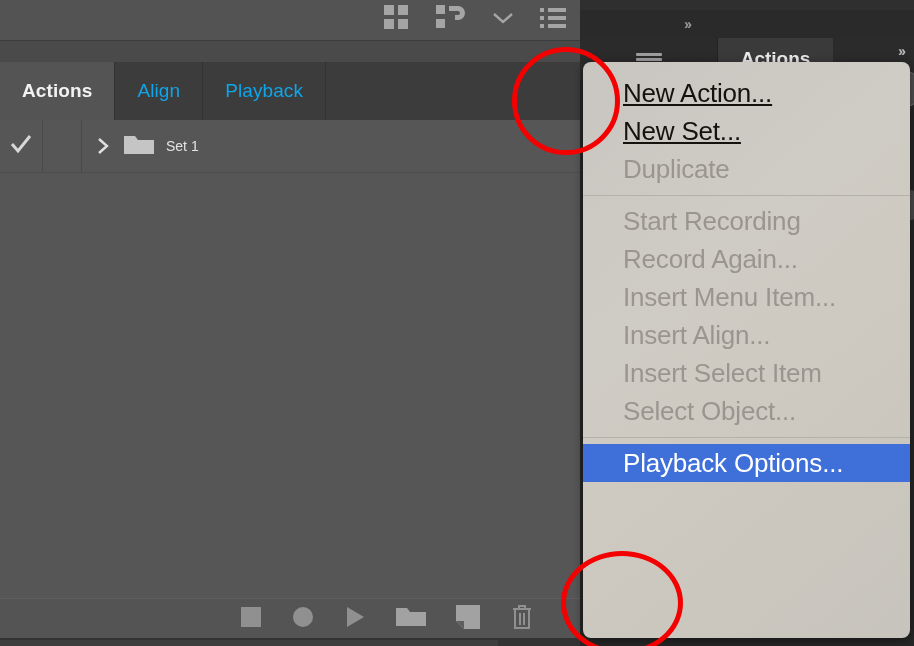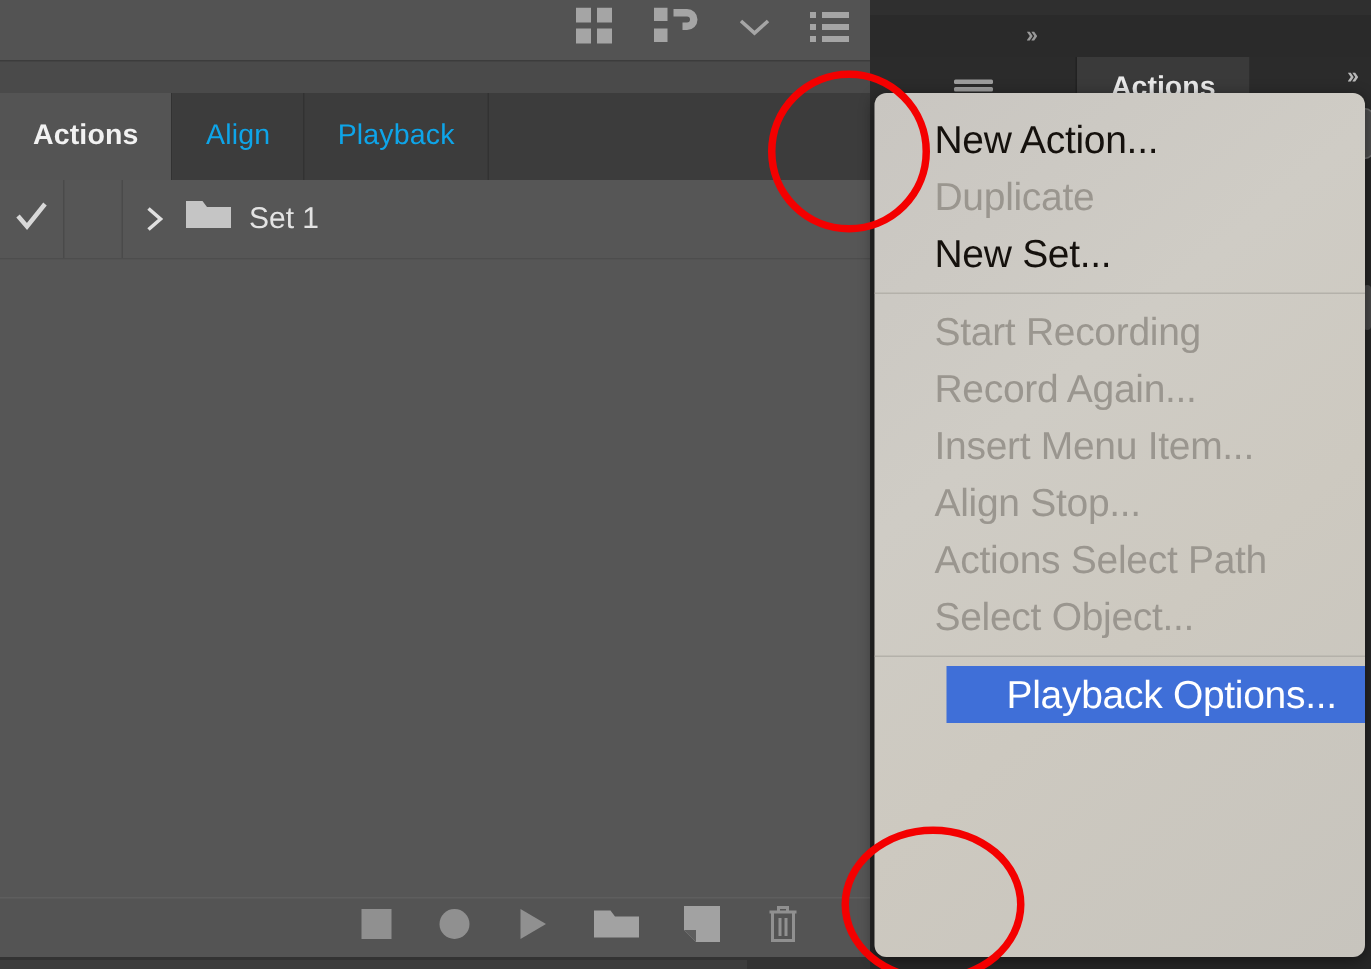--- a/index.html
+++ b/index.html
@@ -60,21 +60,21 @@
     position:absolute;left:0;top:120px;width:580px;height:478px;
     background:#565656;
   }
   .row{
     height:52px;display:flex;align-items:center;
     border-bottom:1px solid #4d4d4d;background:#565656;
   }
   .col-check{width:42px;height:52px;display:flex;align-items:center;justify-content:center;border-right:1px solid #4a4a4a;}
   .col-toggle{width:38px;height:52px;border-right:1px solid #4a4a4a;}
   .col-arrow{width:42px;height:52px;display:flex;align-items:center;justify-content:center;}
-  .row-label{font-size:20px;color:#e3e3e3;display:flex;align-items:center;gap:12px;}
+  .row-label{font-size:14px;color:#e3e3e3;display:flex;align-items:center;gap:12px;}
   .folder-ic{display:block;}
   .list-body{position:absolute;left:0;top:53px;right:0;bottom:0;background:#565656;}
 
   
   .bottombar{
     position:absolute;left:0;top:598px;width:580px;height:40px;
     background:#545454;border-top:1px solid #5e5e5e;
     display:flex;align-items:center;justify-content:flex-end;gap:30px;
     padding-right:46px;box-sizing:border-box;
   }
@@ -106,22 +106,22 @@
     position:absolute;left:583px;top:62px;width:327px;height:576px;
     border-radius:8px;
     background:linear-gradient(140deg,#c9c6c1 0%,#cfccc5 35%,#cdc9c0 60%,#c7c4bd 100%);
     box-shadow:0 2px 10px rgba(0,0,0,.45);
     overflow:hidden;
   }
   .mi{
     height:38px;display:flex;align-items:center;padding-left:40px;box-sizing:border-box;
     font-size:26px;color:#9a968f;white-space:nowrap;letter-spacing:-.2px;
   }
-  .mi.enabled{color:#15110d;}
-  .mi.sel{background:#3f6fd8;color:#fff;margin-left:48px;}
+  .mi.enabled{color:#15110d;text-decoration:underline;}
+  .mi.sel{background:#3f6fd8;color:#fff;}
   .msep{height:1px;background:#b4b1aa;margin:7px 0 6px 0;}
   .menu-pad-top{height:12px;}
 
   
   .ann{position:absolute;border:5px solid #f40000;border-radius:50%;}
   .ann1{left:512px;top:47px;width:98px;height:98px;}
   .ann2{left:561px;top:551px;width:112px;height:94px;}
 </style>
 </head>
 <body>
@@ -257,30 +257,30 @@
       </svg>
     </span>
   </div>
   <div class="bottom-edge"></div>
   <div class="bottom-edge2"></div>
 
   <div class="ctxmenu">
     <div class="menu-pad-top"></div>
 
     <div class="mi enabled">New Action...</div>
+    <div class="mi enabled">New Set...</div>
     <div class="mi">Duplicate</div>
-    <div class="mi enabled">New Set...</div>
 
     <div class="msep"></div>
 
     <div class="mi">Start Recording</div>
     <div class="mi">Record Again...</div>
     <div class="mi">Insert Menu Item...</div>
-    <div class="mi">Align Stop...</div>
-    <div class="mi">Actions Select Path</div>
+    <div class="mi">Insert Align...</div>
+    <div class="mi">Insert Select Item</div>
     <div class="mi">Select Object...</div>
 
     <div class="msep"></div>
 
     <div class="mi sel">Playback Options...</div>
   </div>
 
   <div class="ann ann1"></div>
   <div class="ann ann2"></div>
 

